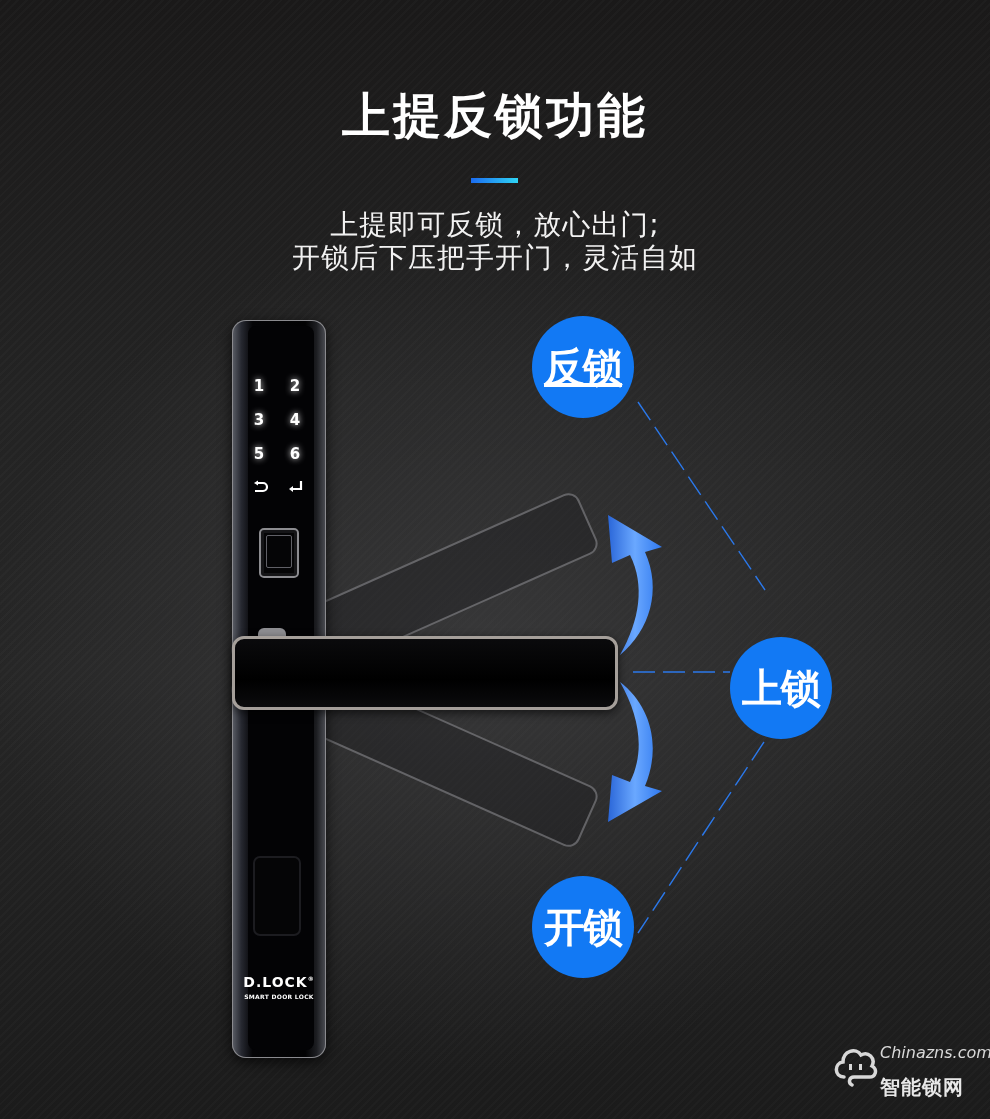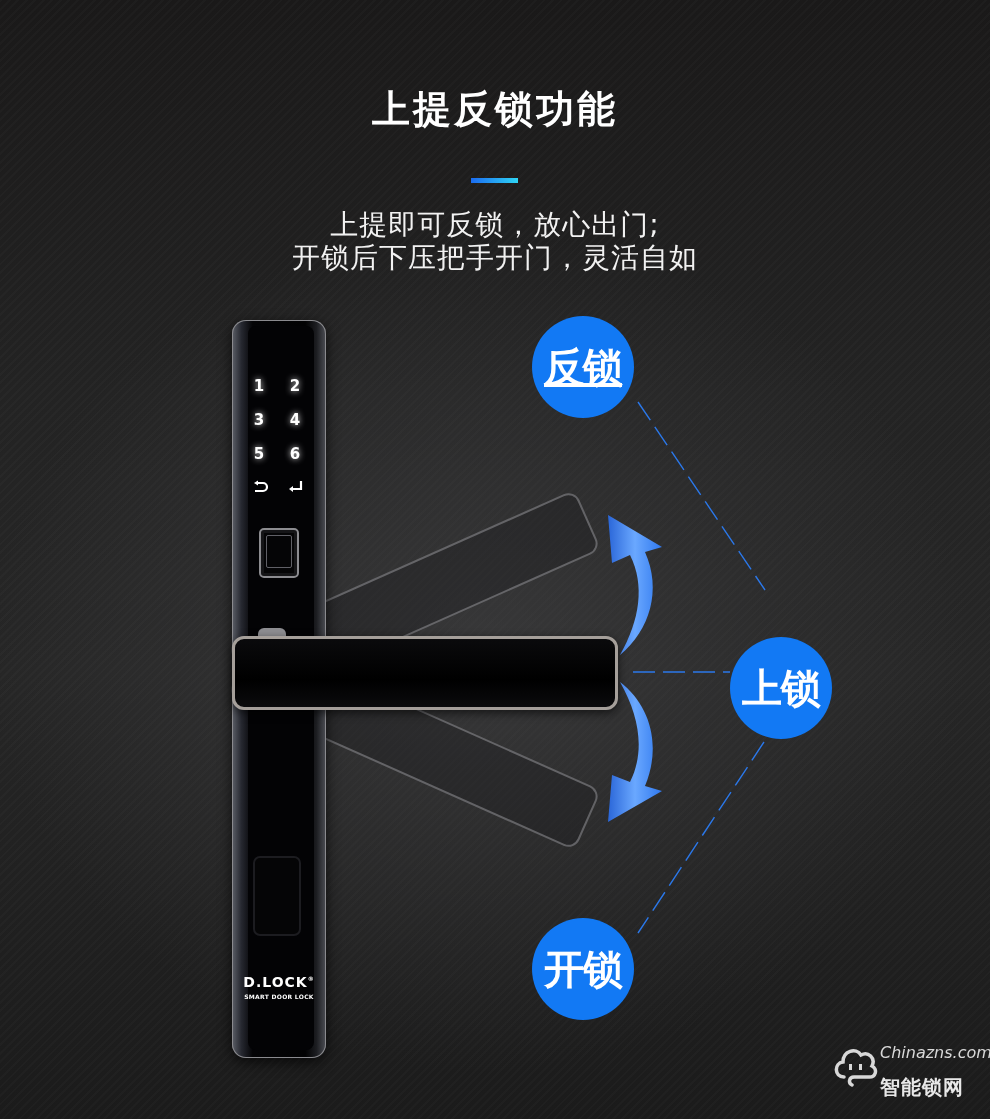--- a/index.html
+++ b/index.html
@@ -2,21 +2,21 @@
 <html><head>
 <meta charset="utf-8">
 <style>
   html,body{margin:0;padding:0;}
   body{width:990px;height:1119px;overflow:hidden;font-family:"DejaVu Sans","Liberation Sans",sans-serif;}
   .canvas{position:relative;width:990px;height:1119px;overflow:hidden;
     background:
       radial-gradient(ellipse 700px 600px at 480px 650px, rgba(70,70,72,0.55), rgba(0,0,0,0) 70%),
       repeating-linear-gradient(135deg, rgba(255,255,255,0.018) 0 2px, rgba(0,0,0,0) 2px 6px),
       linear-gradient(180deg,#1a1919 0%,#232323 35%,#262626 60%,#1b1b1b 100%);}
-  .title{position:absolute;left:0;right:0;top:84px;text-align:center;color:#fff;font-size:38px;font-weight:bold;letter-spacing:3px;}
+  .title{position:absolute;left:0;right:0;top:84px;text-align:center;color:#fff;font-size:48px;font-weight:bold;letter-spacing:3px;}
   .accent{position:absolute;left:471px;top:178px;width:47px;height:5px;}
   .sub{position:absolute;left:0;right:0;text-align:center;color:#f2f2f2;font-size:28px;letter-spacing:1px;}
   .sub1{top:206px;}
   .sub2{top:239px;}
 
   
   .lock{position:absolute;left:232px;top:320px;width:94px;height:738px;border-radius:14px;
     background:linear-gradient(90deg,#5d6068 0%,#262830 10%,#040406 22%,#020203 78%,#1d1e22 90%,#4d4f55 100%);
     box-shadow:0 0 0 1px #8a8a8e inset, 0 4px 14px rgba(0,0,0,0.7);}
   .lock-inner{position:absolute;left:16px;right:12px;top:6px;bottom:8px;border-radius:8px;background:#030305;}
@@ -35,21 +35,21 @@
   .handle{position:absolute;left:232px;top:636px;width:386px;height:74px;border-radius:12px;
     background:linear-gradient(180deg,#0a0a0c 0%,#000 60%,#0b0b0d 100%);
     border:3px solid #a59f9a;box-sizing:border-box;box-shadow:0 3px 10px rgba(0,0,0,0.6);}
   .pivot{position:absolute;left:258px;top:628px;width:28px;height:12px;border-radius:6px 6px 0 0;background:#8e8e92;}
 
   
   .badge{position:absolute;width:102px;height:102px;border-radius:50%;background:#1279f4;color:#fff;
     font-size:40px;font-weight:bold;display:flex;align-items:center;justify-content:center;letter-spacing:-1px;}
   .b-fan{left:532px;top:316px;text-decoration:underline;}
   .b-shang{left:730px;top:637px;}
-  .b-kai{left:532px;top:918px;}
+  .b-kai{left:532px;top:876px;}
 
   .overlay{position:absolute;left:0;top:0;}
 
   .wm{position:absolute;left:832px;top:1043px;width:150px;height:50px;}
   .wm-en{position:absolute;left:48px;top:0;color:#d8d8d8;font-size:16px;font-style:italic;}
   .wm-cn{position:absolute;left:48px;top:15px;color:#e8e8e8;font-size:20px;font-weight:bold;letter-spacing:1px;margin-top:16px;}
 </style>
 </head>
 <body>
 

